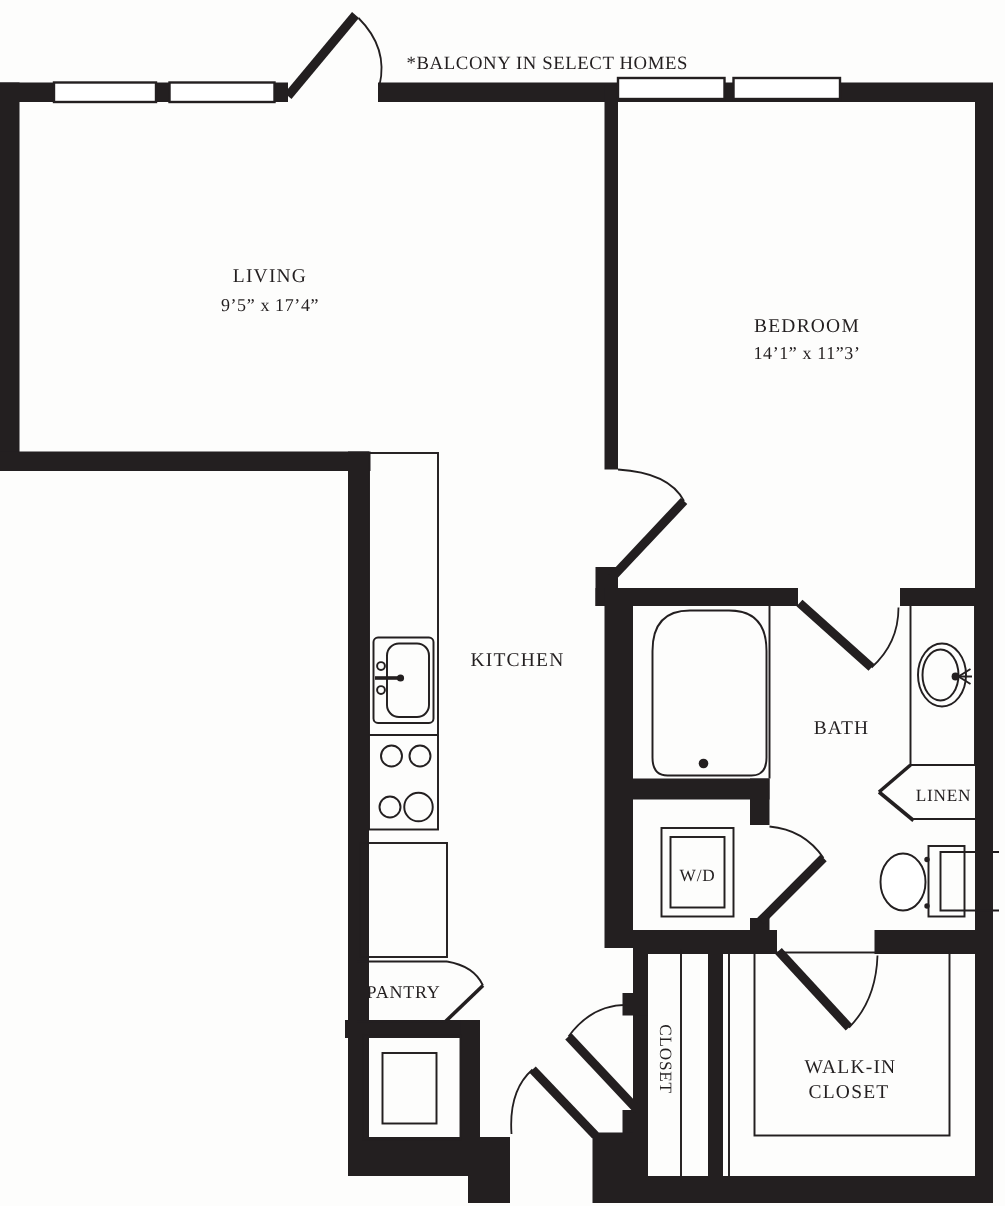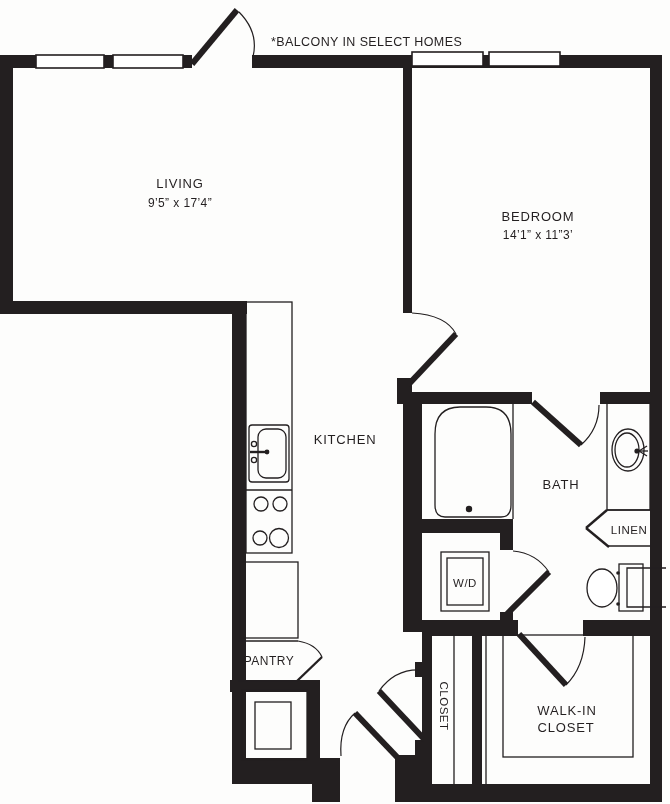--- a/index.html
+++ b/index.html
@@ -1,20 +1,20 @@
 <!DOCTYPE html>
 <html><head>
 <meta charset="utf-8">
 <style>
   html,body{margin:0;padding:0;background:#ffffff;}
   .plan-wrap{
     position:relative;
     width:670px;height:804px;
     background:#fdfdfc;
-    font-family:Liberation Sans, sans-serif;
+    font-family:Liberation Serif, serif;
     overflow:hidden;
   }
   svg{position:absolute;left:0;top:0;}
   .wall{fill:#231f20;stroke:none;}
   .window{fill:#ffffff;stroke:#231f20;stroke-width:1.6;}
   .thin{fill:none;stroke:#231f20;stroke-width:1.3;}
   .thin-w{fill:#ffffff;stroke:#231f20;stroke-width:1.3;}
   .leaf{stroke:#231f20;stroke-width:6;fill:none;stroke-linecap:butt;}
   .leaf-mid{stroke:#231f20;stroke-width:2.4;fill:none;}
   .swing{fill:none;stroke:#231f20;stroke-width:1.2;}

